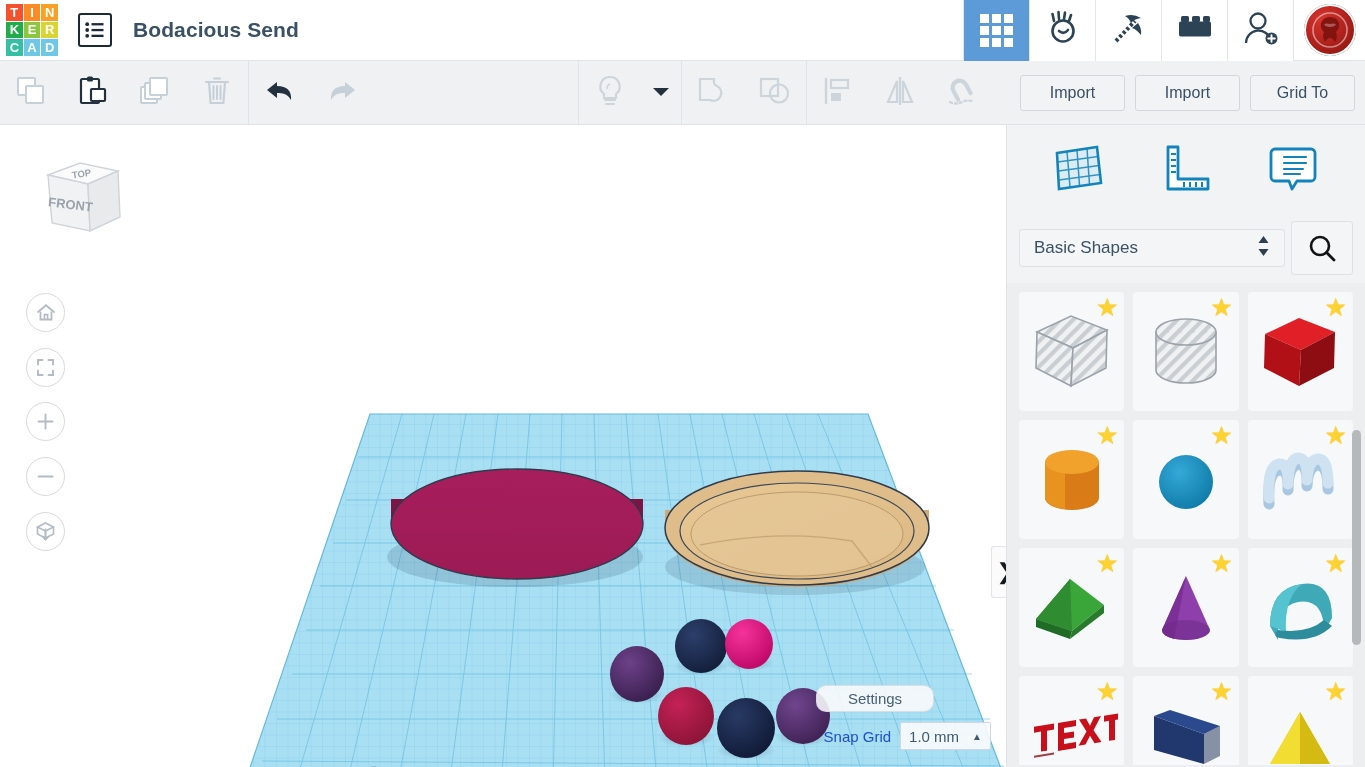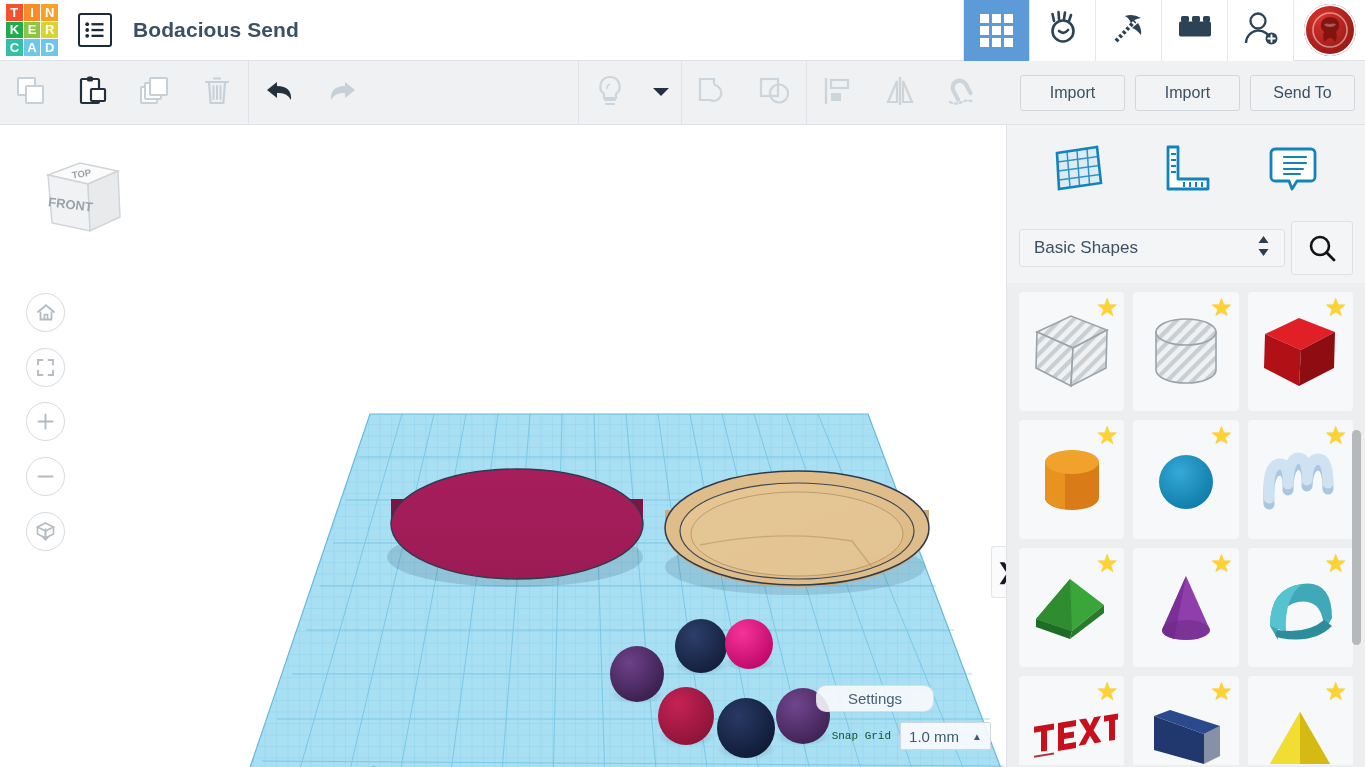--- a/index.html
+++ b/index.html
@@ -130,21 +130,21 @@
     background: rgba(250,251,252,.88);
     border: 1px solid rgba(210,216,221,.8); border-radius: 10px;
     color: #4a6076; font-size: 15px;
     display: flex; align-items: center; justify-content: center;
     cursor: pointer;
   }
   #snapgrid-row {
     position: absolute; right: 15px; bottom: 17px;
     display: flex; align-items: center; gap: 9px;
   }
-  #snapgrid-label { color: #14532d; font-size: 11px; font-family: Liberation Mono, monospace; }
+  #snapgrid-label { color: #1d4ed8; font-size: 15px; }
   #snapgrid-select {
     height: 28px; padding: 0 8px;
     background: rgba(250,251,252,.9);
     border: 1px solid rgba(205,212,218,.9); border-radius: 2px;
     color: #3f5a72; font-size: 15px;
     display: flex; align-items: center; gap: 13px;
     cursor: pointer;
   }
   #panel-toggle {
     position: absolute; left: 991px; top: 421px;
@@ -448,21 +448,21 @@
           <path d="M10 22 V12 a7 7 0 0 1 14 0 V22" fill="none" stroke="#ccd5dc" stroke-width="4.2" stroke-linecap="round" transform="rotate(-28 17 17)"></path>
           <path d="M5 27 q6 3 12 0 q6 -3 12 0" stroke="#ccd5dc" stroke-width="2.4" fill="none" stroke-dasharray="2 3" stroke-linecap="round"></path>
         </svg>
       </span>
     </div>
   </div>
 
   <div class="tb-actions">
     <div class="action-btn">Import</div>
     <div class="action-btn">Import</div>
-    <div class="action-btn">Send To</div>
+    <div class="action-btn">Grid To</div>
   </div>
 </div>
 
 <div id="canvas">
 
   <svg width="1006" height="642" viewBox="0 0 1006 642" style="position:absolute;left:0;top:0">
     <defs>
       <pattern id="gridsmall" width="11.5" height="11.5" patternUnits="userSpaceOnUse">
         <path d="M11.5 0 H0 V11.5" fill="none" stroke="#6ec6e6" stroke-width=".7" opacity=".55"></path>
       </pattern>

